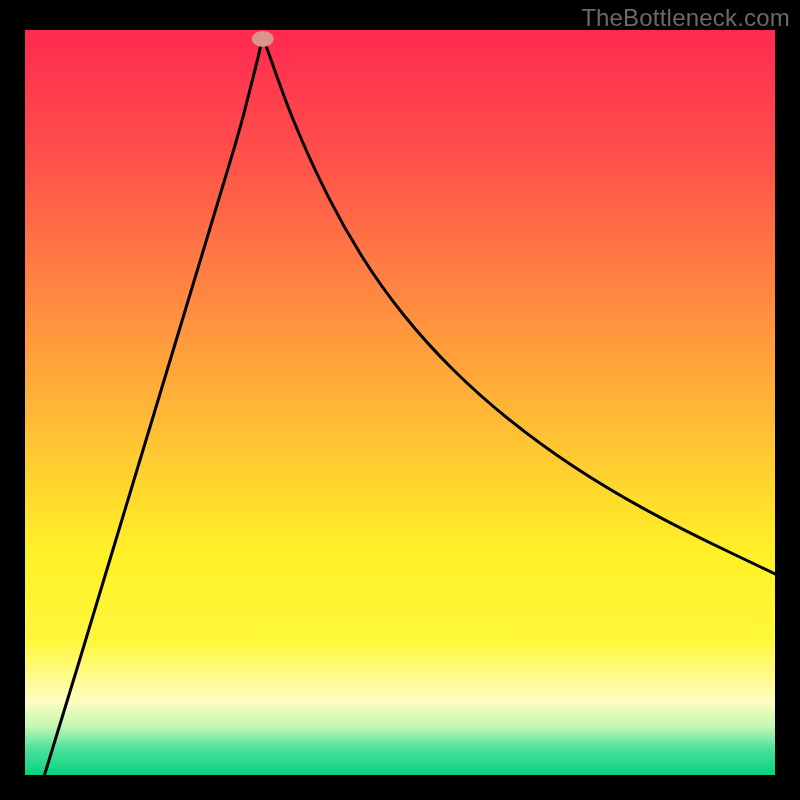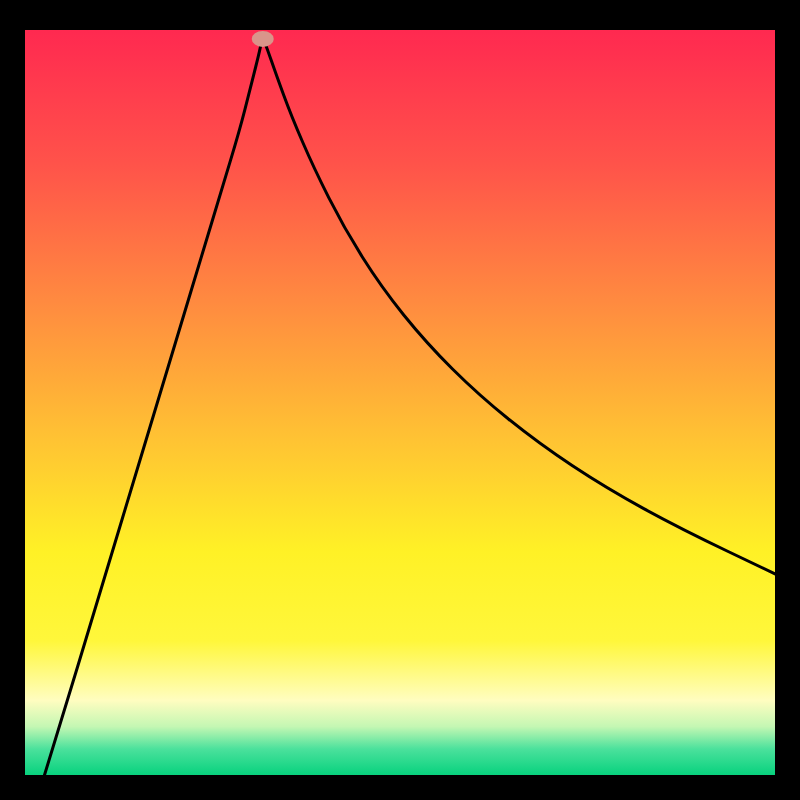--- a/index.html
+++ b/index.html
@@ -29,20 +29,21 @@
   svg {
     position: absolute;
     top: 0;
     left: 0;
   }
 </style>
 </head>
 <body>
 
 <div class="frame">
+  <div class="watermark">TheBottleneck.com</div>
   <svg id="chart-svg" width="800" height="800" viewBox="0 0 800 800">
       <defs>
         <linearGradient id="bg-grad" x1="0" y1="0" x2="0" y2="1">
           <stop offset="0%" stop-color="#ff2950"></stop>
           <stop offset="18%" stop-color="#ff534a"></stop>
           <stop offset="38%" stop-color="#ff8f3f"></stop>
           <stop offset="55.00000000000001%" stop-color="#ffc333"></stop>
           <stop offset="70%" stop-color="#fff126"></stop>
           <stop offset="82%" stop-color="#fff73b"></stop>
           <stop offset="90%" stop-color="#fffdc0"></stop>

